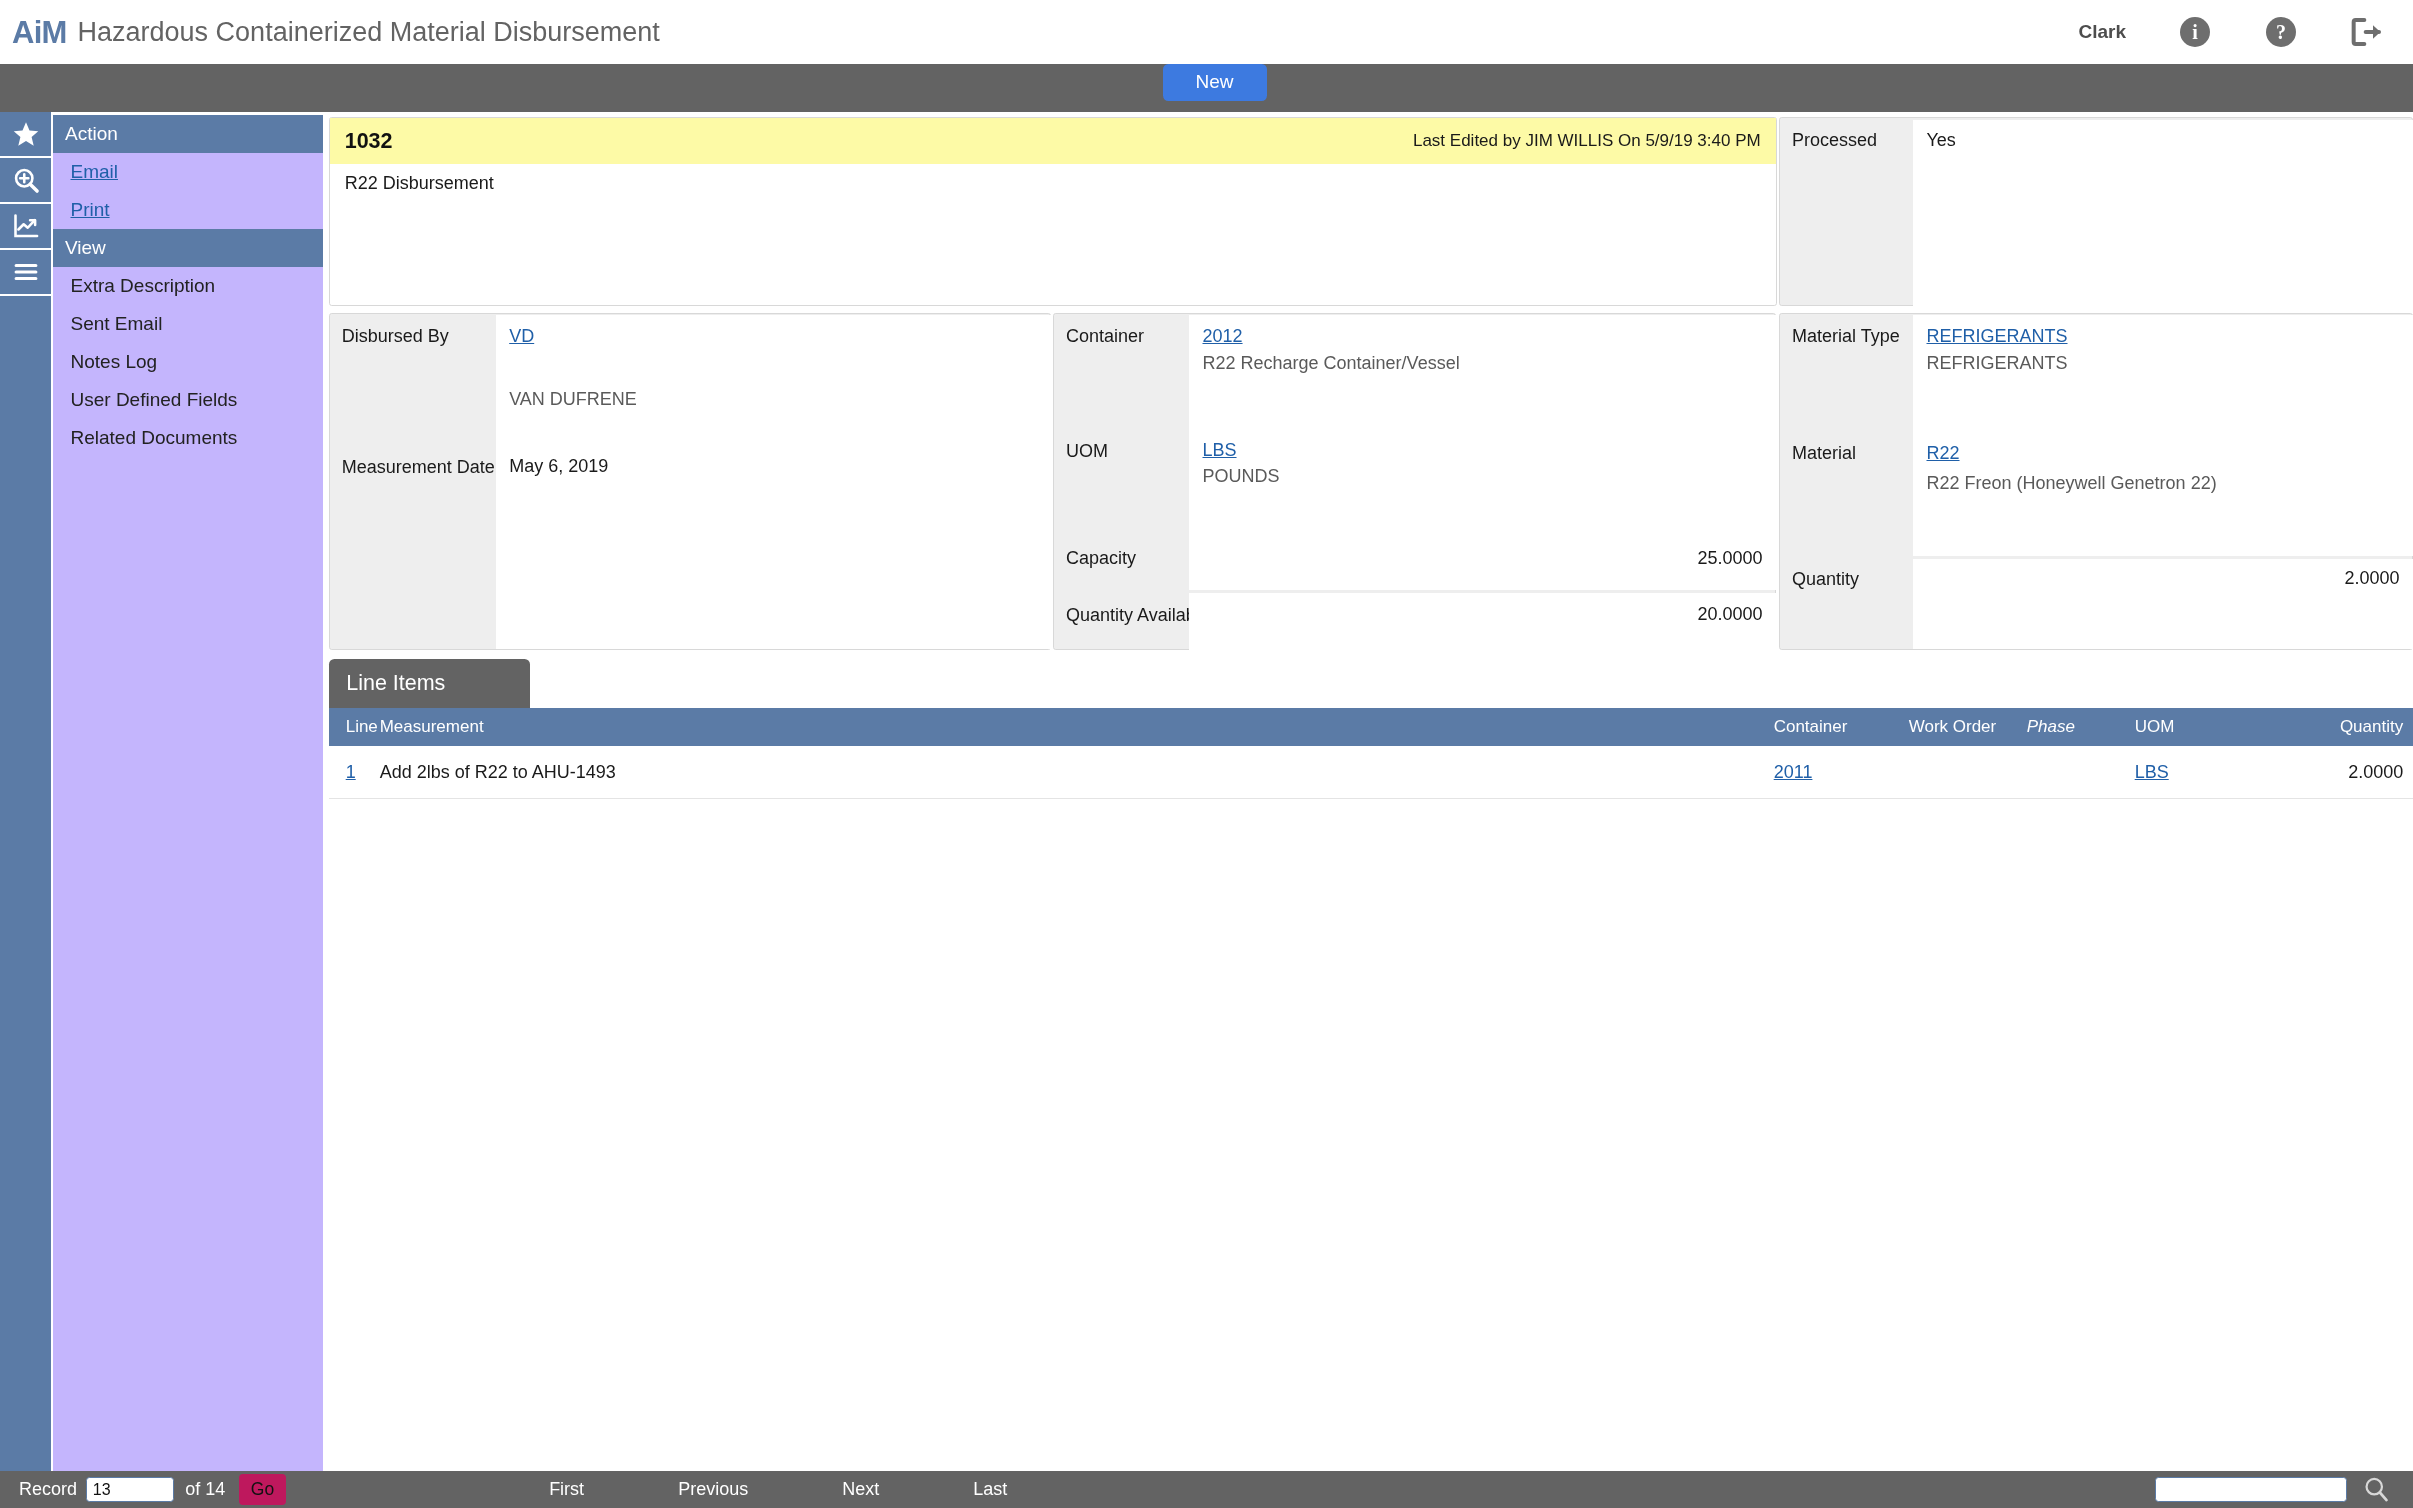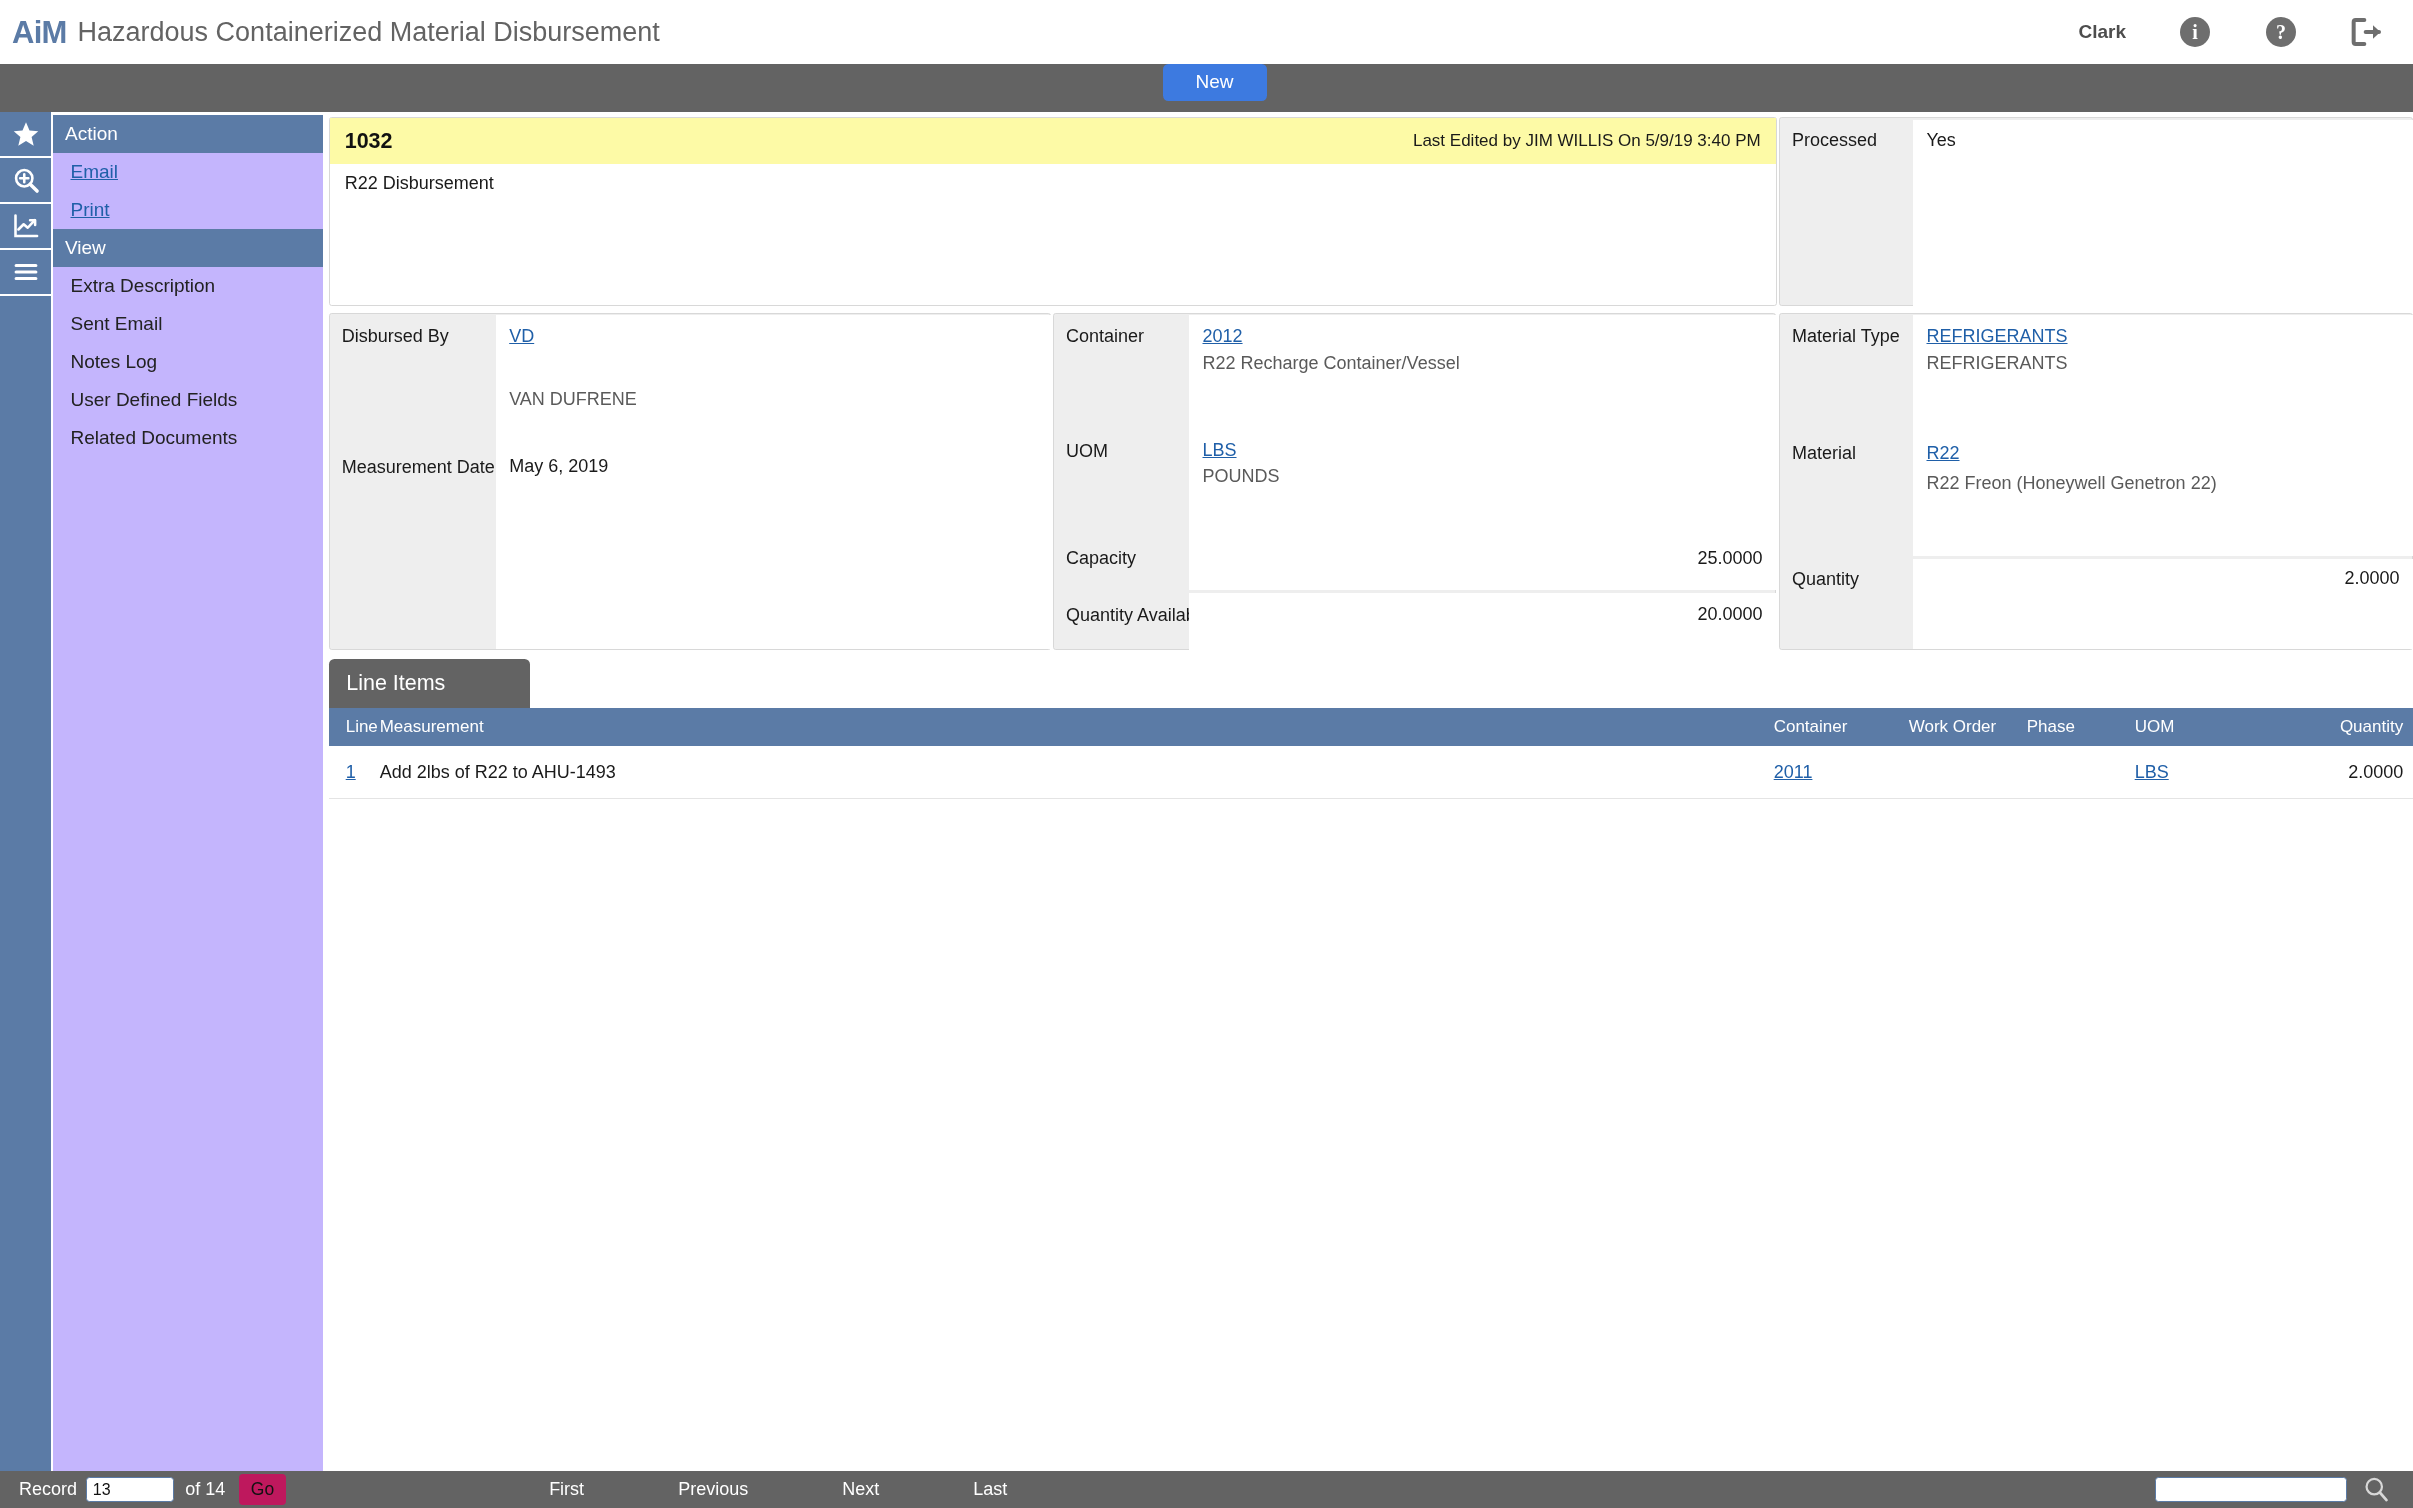--- a/index.html
+++ b/index.html
@@ -114,21 +114,21 @@
     align-items:center;
   }
   .li-row {
     display:flex; background:#ffffff; color:#1a1a1a; font-size:18px; height:53px;
     align-items:center; border-bottom:0.7px solid #e4e4e4;
   }
   .c-line   { width:51px;  padding-left:17px; }
   .c-desc   { width:1394px; }
   .c-cont   { width:135px; text-align:left; }
   .c-wo     { width:118px; }
-  .c-phase  { width:108px; }
+  .c-phase  { width:108px;font-style:italic; }
   .c-uom    { width:121px; }
   .c-qty    { flex:1; text-align:right; padding-right:13.5px; }
 
   
   .bottombar {
     position:absolute; left:0; top:1471px; width:2413px; height:37px;
     background:#636363; display:flex; align-items:center;
   }
   .rec-label { color:#ffffff; font-size:18px; margin-left:19px; }
   .rec-input {

